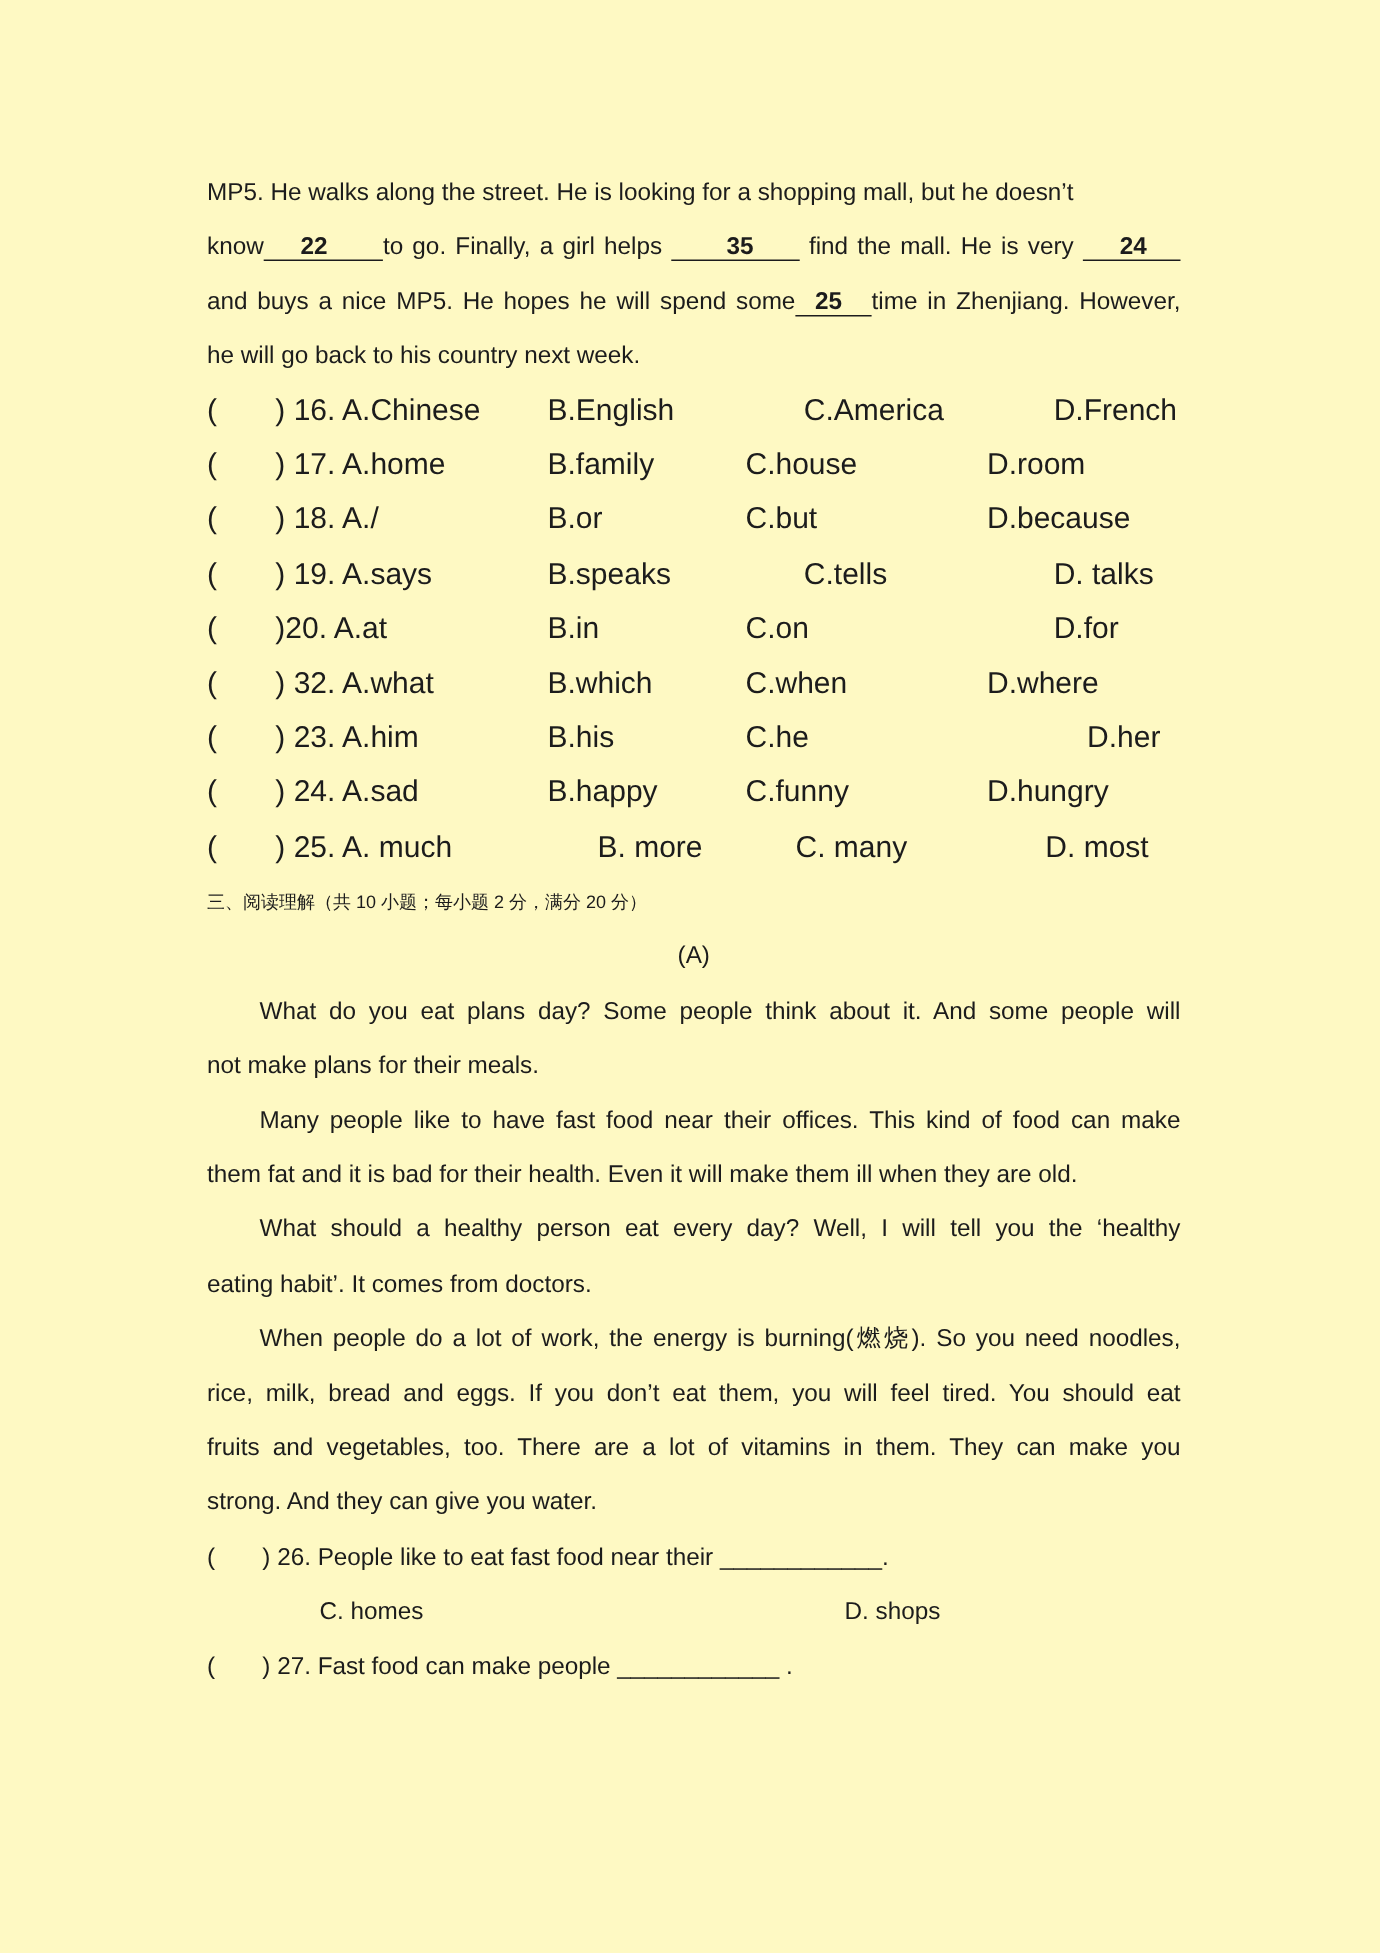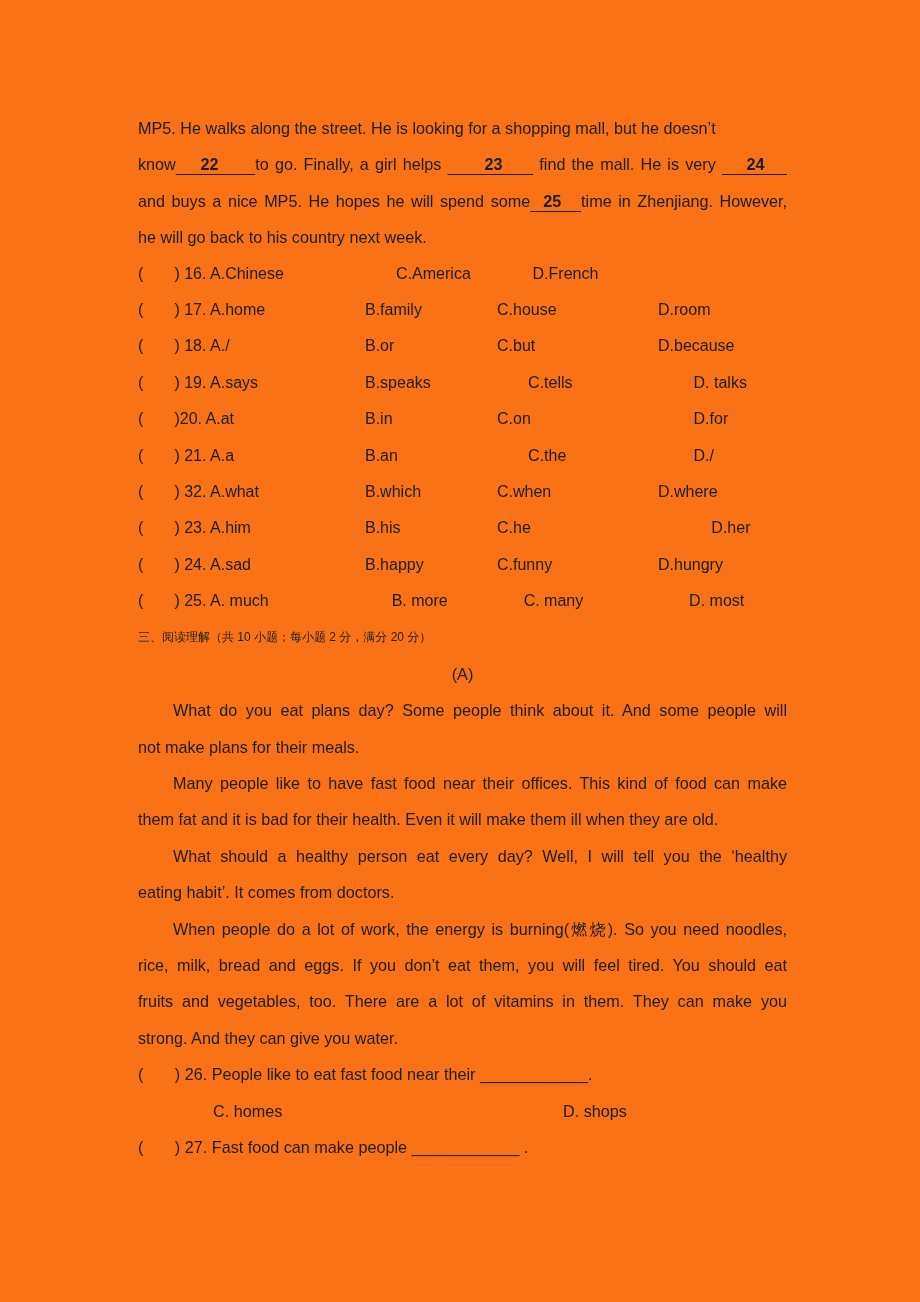--- a/index.html
+++ b/index.html
@@ -1,20 +1,20 @@
 <!DOCTYPE html>
 <html><head>
 <meta charset="utf-8">
 <style>
   html, body { margin: 0; padding: 0; background: #ffffff; }
   .page {
     position: relative;
     width: 920px;
     height: 1302px;
-    background: #f97316;
+    background: #fef9c3;
     overflow: hidden;
     font-family: "Liberation Sans", "DejaVu Sans", sans-serif;
     color: #1c1c1c;
   }
   .content {
     position: absolute;
     left: 138px;
     top: 110px;
     width: 649px;
   }
@@ -35,21 +35,21 @@
     text-decoration-thickness: 1.3px;
     text-underline-offset: 4px;
     white-space: pre;
     font-weight: bold;
   }
   .qrow {
     display: grid;
     grid-template-columns: 227px 132px 161px 1fr;
     height: 36.4px;
     line-height: 36.4px;
-    font-size: 16px;
+    font-size: 20px;
     white-space: pre;
   }
   .section-header {
     height: 36.4px;
     line-height: 36.4px;
     font-size: 12px;
     white-space: pre;
   }
   .passage-label {
     height: 36.4px;
@@ -70,31 +70,32 @@
 </head>
 <body>
 
 <div class="page">
   <div class="content">
 
     <div>
 
         <div class="line"><span>MP5. He walks along the street. He is looking for a shopping mall, but he doesn’t</span></div>
 
-        <div class="line justify"><span>know</span><span class="blank">    22      </span><span>to go. Finally, a girl helps </span><span class="blank">      23     </span><span> find the mall. He is very </span><span class="blank">    24     </span></div>
+        <div class="line justify"><span>know</span><span class="blank">    22      </span><span>to go. Finally, a girl helps </span><span class="blank">      35     </span><span> find the mall. He is very </span><span class="blank">    24     </span></div>
 
         <div class="line justify"><span>and buys a nice MP5. He hopes he will spend some</span><span class="blank">  25   </span><span>time in Zhenjiang. However,</span></div>
 
         <div class="line"><span>he will go back to his country next week.</span></div>
       </div>
 
     <div>
 
         <div class="qrow">
           <span class="cell">(       ) 16. A.Chinese</span>
+          <span class="cell">B.English</span>
           <span class="cell">       C.America</span>
           <span class="cell">        D.French</span>
         </div>
 
         <div class="qrow">
           <span class="cell">(       ) 17. A.home</span>
           <span class="cell">B.family</span>
           <span class="cell">C.house</span>
           <span class="cell">D.room</span>
         </div>
@@ -113,26 +114,20 @@
           <span class="cell">        D. talks</span>
         </div>
 
         <div class="qrow">
           <span class="cell">(       )20. A.at</span>
           <span class="cell">B.in</span>
           <span class="cell">C.on</span>
           <span class="cell">        D.for</span>
         </div>
 
-        <div class="qrow">
-          <span class="cell">(       ) 21. A.a</span>
-          <span class="cell">B.an</span>
-          <span class="cell">       C.the</span>
-          <span class="cell">        D./</span>
-        </div>
 
         <div class="qrow">
           <span class="cell">(       ) 32. A.what</span>
           <span class="cell">B.which</span>
           <span class="cell">C.when</span>
           <span class="cell">D.where</span>
         </div>
 
         <div class="qrow">
           <span class="cell">(       ) 23. A.him</span>

